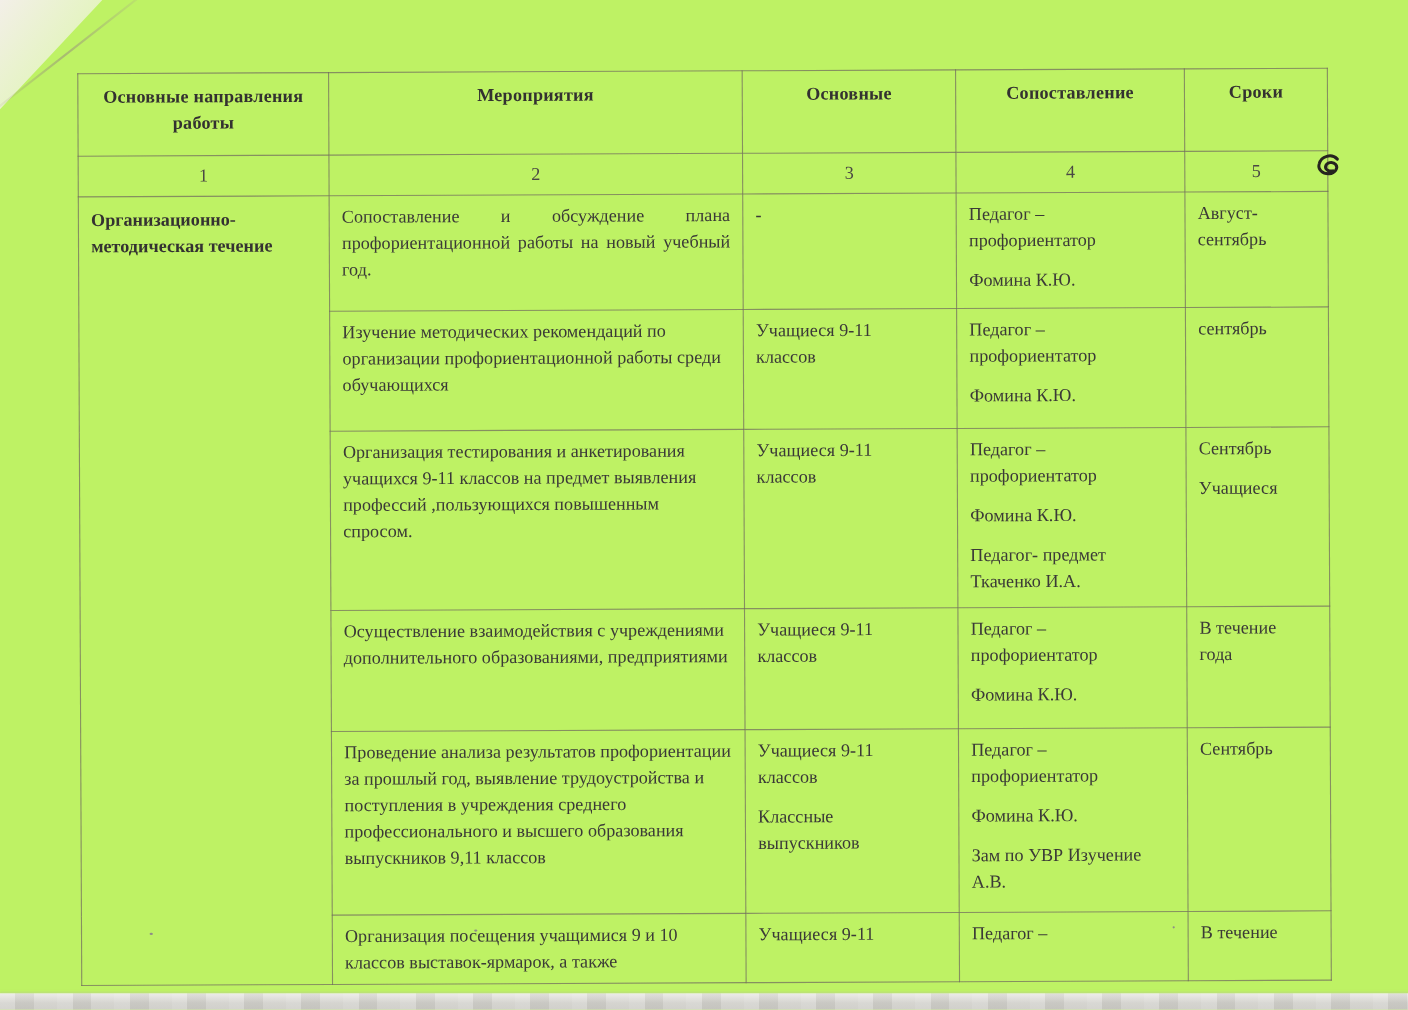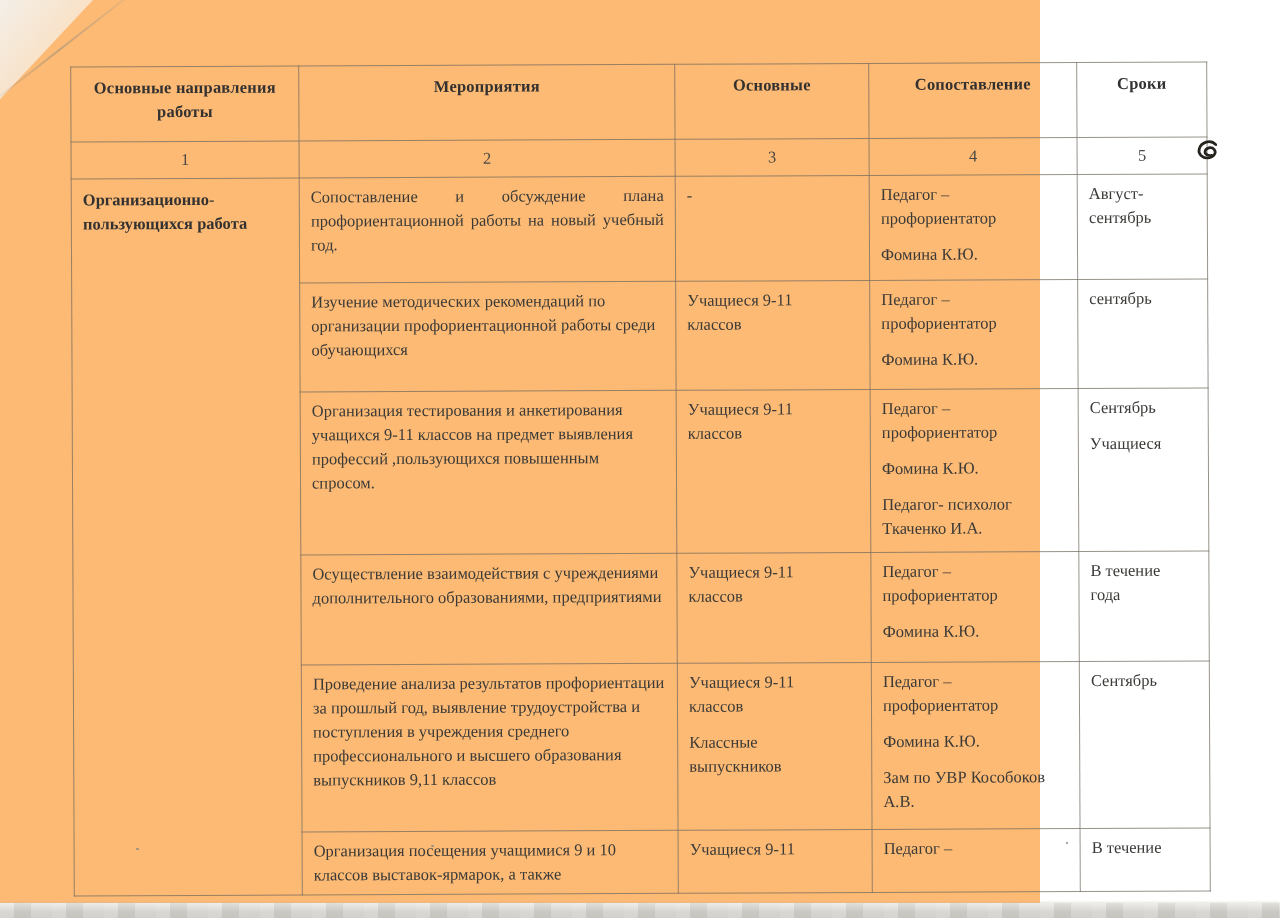--- a/index.html
+++ b/index.html
@@ -1,21 +1,21 @@
 <!DOCTYPE html>
 <html lang="ru"><head>
 <meta charset="utf-8">
 <style>
   html,body{margin:0;padding:0;}
   body{
     width:1280px;height:918px;overflow:hidden;
     background:#ffffff;
     font-family:"Liberation Serif","DejaVu Serif",serif;
   }
-  .scan{position:relative;width:1040px;height:918px;background:#fdba74;}
+  .scan{position:relative;width:1280px;height:918px;background:#bef264;}
 
   
   .corner-fold{
     position:absolute;left:0;top:0;width:150px;height:108px;
     background:linear-gradient(128deg,#f3efe8 0%,rgba(250,248,244,.55) 55%,rgba(255,255,255,0) 72%);
     clip-path:polygon(0 0,62% 0,0 92%);
   }
   .fold-line{
     position:absolute;left:-6px;top:100px;width:182px;height:2px;
     background:linear-gradient(90deg,rgba(140,130,115,.05),rgba(150,140,124,.55) 45%,rgba(185,175,158,.12));
@@ -100,21 +100,21 @@
           <td class="num">2</td>
           <td class="num">3</td>
           <td class="num">4</td>
           <td class="num">5</td>
         </tr>
       </thead>
       <tbody>
         <tr class="r1">
           <td class="cell dir" rowspan="6">
               <p>Организационно-
-пользующихся работа</p>
+методическая течение</p>
             </td>
           <td class="cell justify">
               <p>Сопоставление и обсуждение плана профориентационной работы на новый учебный год.</p>
             </td>
           <td class="cell">
               <p>-</p>
             </td>
           <td class="cell">
               <p>Педагог –
 профориентатор</p>
@@ -147,21 +147,21 @@
               <p>Организация тестирования и анкетирования учащихся 9-11 классов на предмет выявления профессий ,пользующихся повышенным спросом.</p>
             </td>
           <td class="cell">
               <p>Учащиеся 9-11
 классов</p>
             </td>
           <td class="cell">
               <p>Педагог –
 профориентатор</p>
               <p>Фомина К.Ю.</p>
-              <p>Педагог- психолог
+              <p>Педагог- предмет
 Ткаченко И.А.</p>
             </td>
           <td class="cell">
               <p>Сентябрь</p>
               <p>Учащиеся</p>
             </td>
         </tr>
         <tr class="r4">
           <td class="cell">
               <p>Осуществление взаимодействия с учреждениями дополнительного образованиями, предприятиями</p>
@@ -187,21 +187,21 @@
           <td class="cell">
               <p>Учащиеся 9-11
 классов</p>
               <p>Классные
 выпускников</p>
             </td>
           <td class="cell">
               <p>Педагог –
 профориентатор</p>
               <p>Фомина К.Ю.</p>
-              <p>Зам по УВР Кособоков
+              <p>Зам по УВР Изучение
 А.В.</p>
             </td>
           <td class="cell">
               <p>Сентябрь</p>
             </td>
         </tr>
         <tr class="r6">
           <td class="cell">
               <p>Организация посещения учащимися 9 и 10 классов выставок-ярмарок, а также</p>
             </td>

